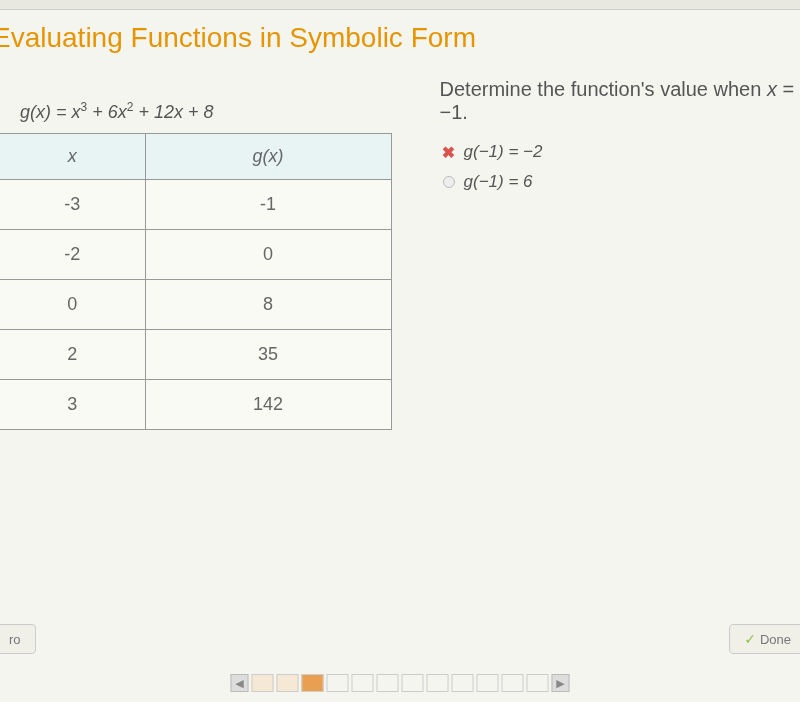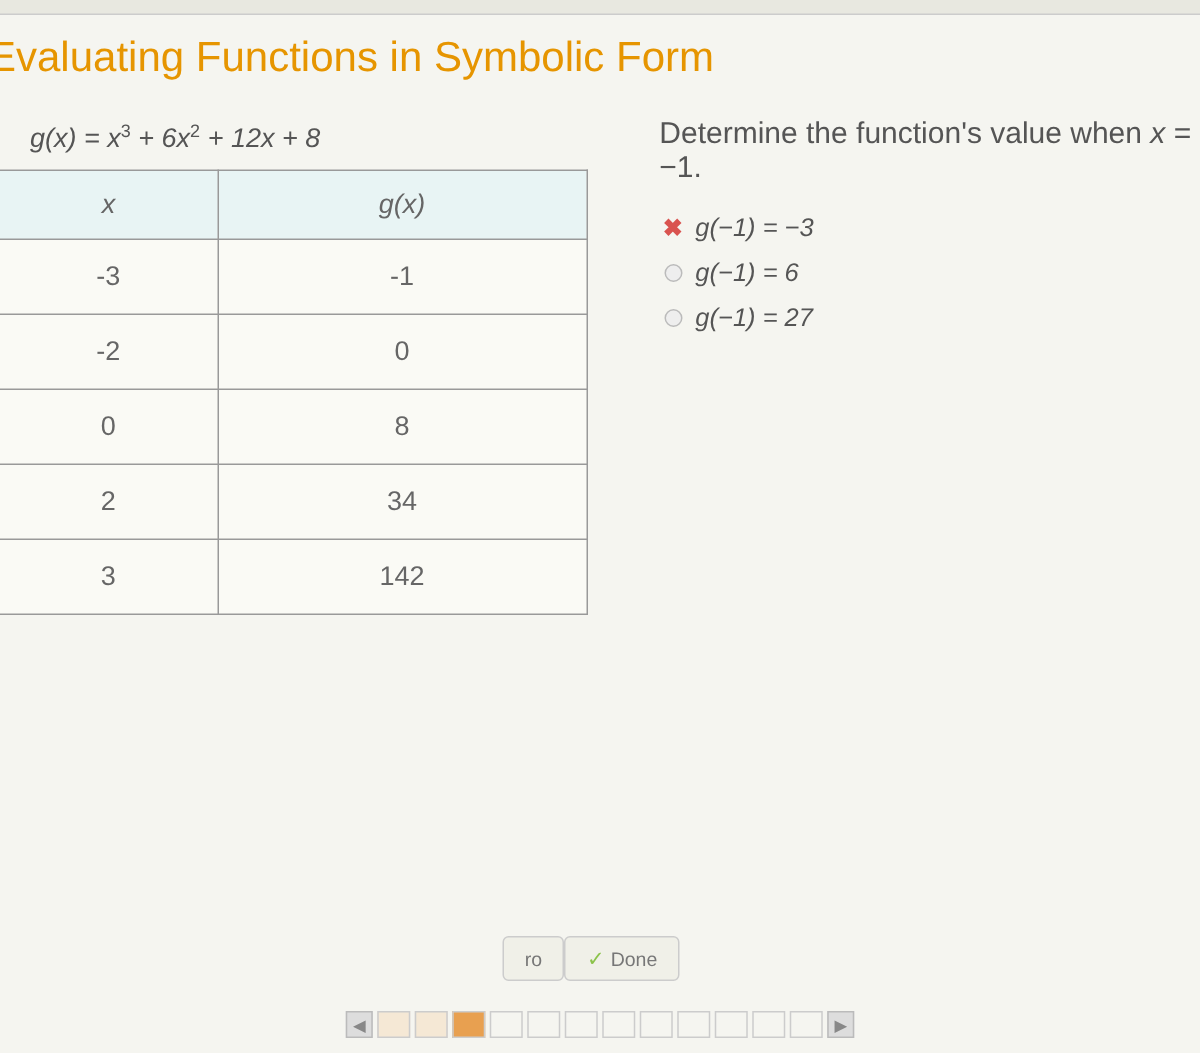--- a/index.html
+++ b/index.html
@@ -27,20 +27,21 @@
       font-weight: normal;
       padding: 12px 0 18px 0;
       margin-left: -8px;
     }
     .content {
       display: flex;
       padding-left: 0;
     }
     .left-panel {
       width: 422px;
+      margin-top: 20px;
     }
     .function-def {
       font-style: italic;
       font-size: 18px;
       color: #555;
       padding: 8px 10px 10px 20px;
     }
     .sup {
       font-size: 12px;
       vertical-align: super;
@@ -106,23 +107,23 @@
       height: 12px;
       border: 1px solid #bbb;
       border-radius: 50%;
       display: inline-block;
       background: #eee;
     }
     .bottom-bar {
       position: absolute;
       bottom: 48px;
       left: 0;
-      right: 12px;
-      display: flex;
-      justify-content: center;
+      right: 0;
+      display: flex;
+      justify-content: space-between;
       padding: 0 0 0 0;
     }
     .btn {
       background: #f0f0e8;
       border: 1px solid #ccc;
       border-radius: 4px;
       padding: 6px 14px;
       font-size: 13px;
       color: #777;
       display: flex;
@@ -199,51 +200,45 @@
         <tr>
           <td>-2</td>
           <td>0</td>
         </tr>
         <tr>
           <td>0</td>
           <td>8</td>
         </tr>
         <tr>
           <td>2</td>
-          <td>34</td>
+          <td>35</td>
         </tr>
         <tr>
           <td>3</td>
           <td>142</td>
         </tr>
       </tbody>
     </table>
   </div>
 
   <div class="right-panel">
     <div class="question">
       <span>Determine the function's value when </span><span class="var">x</span><span> = −1.</span>
     </div>
     <div class="option">
       <span class="option-marker">
           <span class="x-mark">✖</span>
         </span>
-      <span>g(−1) = −3</span>
+      <span>g(−1) = −2</span>
     </div>
     <div class="option">
       <span class="option-marker">
           <span class="radio-empty"></span>
         </span>
       <span>g(−1) = 6</span>
-    </div>
-    <div class="option">
-      <span class="option-marker">
-          <span class="radio-empty"></span>
-        </span>
-      <span>g(−1) = 27</span>
     </div>
   </div>
 </div>
 
 <div class="bottom-bar">
   <button class="btn btn-left">
     <span>ro</span>
   </button>
   <button class="btn btn-right">
     <span class="check-mark">✓</span>

